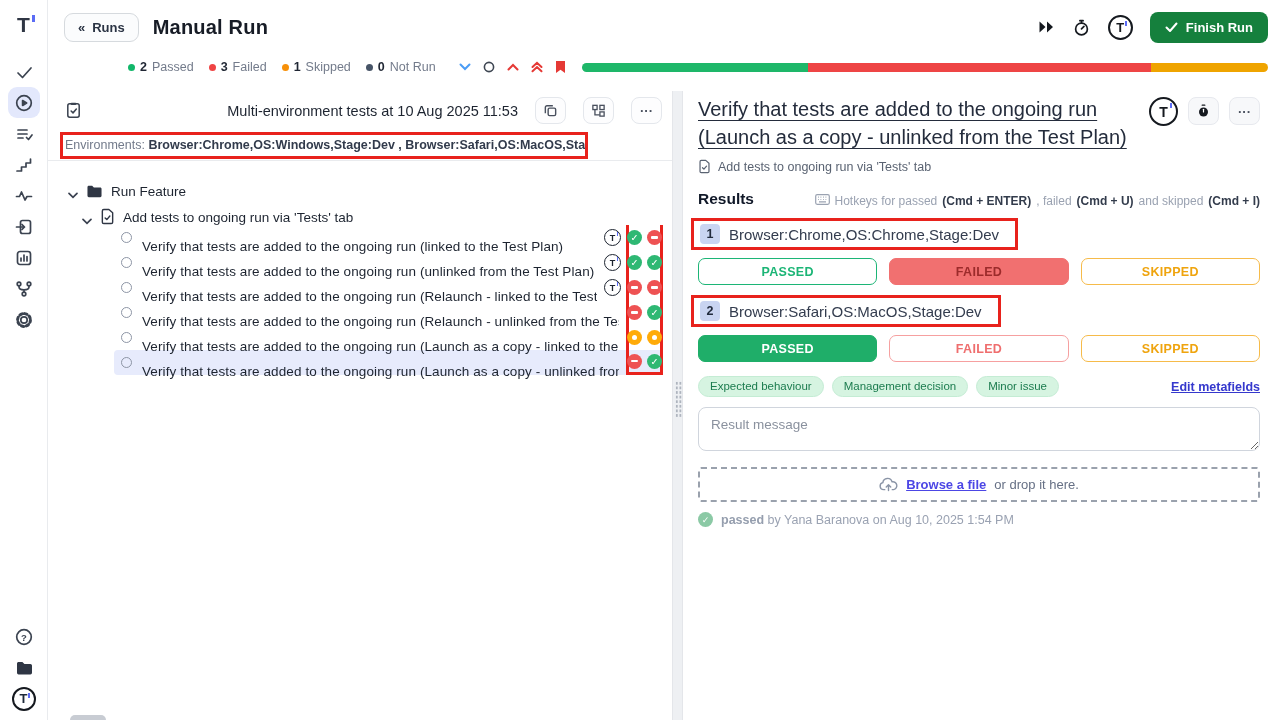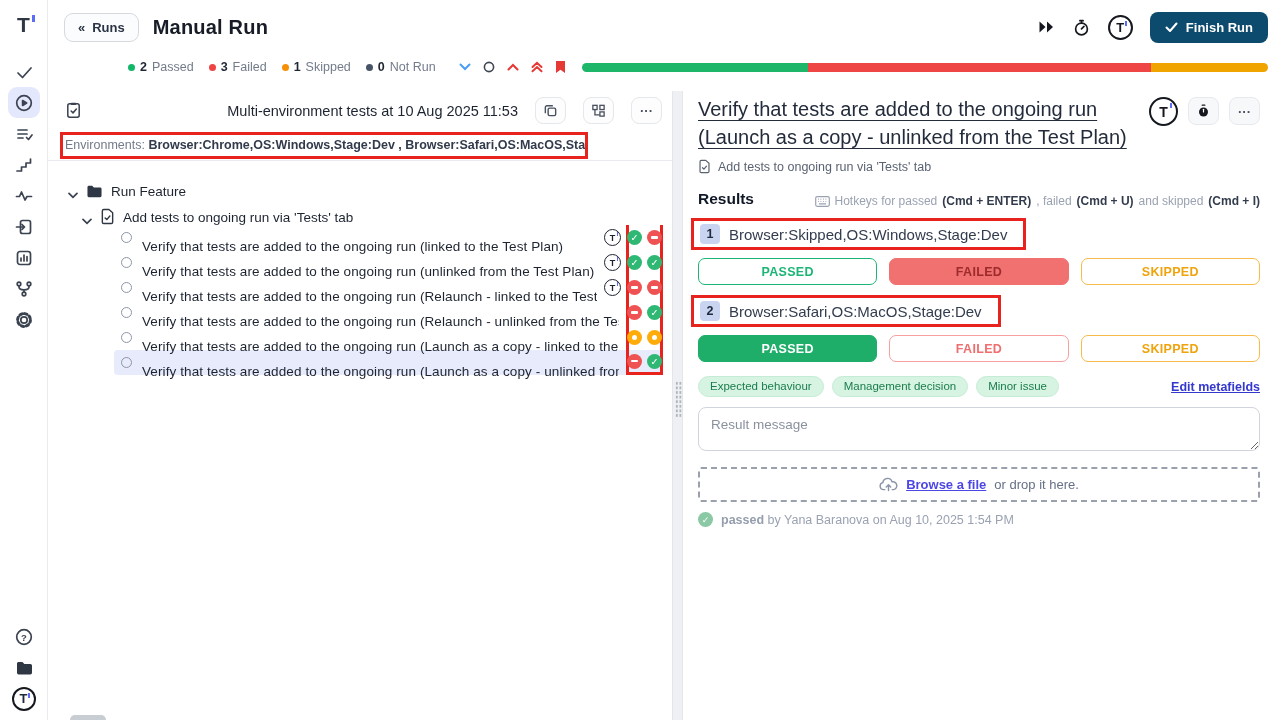--- a/index.html
+++ b/index.html
@@ -26,21 +26,21 @@
   .main { flex:1; display:flex; flex-direction:column; min-width:0; }
 
   .topbar { padding:8px 12px 0 16px; }
   .tb-row1 { display:flex; align-items:center; gap:14px; height:38px; }
   .btn-back { display:flex; align-items:center; gap:7px; border:1px solid #d6dade; background:#fbfcfd;
     border-radius:9px; padding:6px 13px; font-size:13px; font-weight:bold; color:#2b3444; cursor:pointer; }
   .page-title { font-size:20px; font-weight:bold; color:#171c26; letter-spacing:.2px; }
   .tb-sub { font-size:12.5px; color:#737b8b; margin-top:4px; }
   .tb-sub b { color:#1f2633; }
   .tb-right { margin-left:auto; display:flex; align-items:center; gap:17px; }
-  .btn-finish { display:flex; align-items:center; gap:8px; background:#0c4a6e; color:#fff;
+  .btn-finish { display:flex; align-items:center; gap:8px; background:#15803d; color:#fff;
     font-size:13px; font-weight:bold; border:none; border-radius:8px; padding:8px 15px; cursor:pointer; }
   .avatar-t { width:25px; height:25px; border:2px solid #15191f; border-radius:50%; background:#fff;
     display:flex; align-items:center; justify-content:center; font-weight:bold; font-size:13px; color:#15191f; position:relative; }
   .avatar-t .accent { position:absolute; top:4px; right:4px; width:2px; height:5px; background:#5b6cf5; }
 
   .tb-row2 { display:flex; align-items:center; margin:9px 0 0 64px; height:24px; }
   .sum-group { display:flex; align-items:center; gap:5px; margin-right:15px; font-size:12.5px; }
   .dot { width:7px; height:7px; border-radius:50%; }
   .sum-count { font-weight:bold; color:#1f2633; }
   .sum-label { color:#737b8b; }
@@ -93,21 +93,21 @@
   .right { flex:1; min-width:0; padding:4px 20px 0 15px; }
   .rp-titlebar { display:flex; gap:10px; }
   .rp-title { max-width:470px; font-size:20px; line-height:28px; font-weight:500; color:#242c3c;
     text-decoration:underline; text-underline-offset:4px; text-decoration-thickness:1px; flex:1; }
   .rp-actions { display:flex; gap:10px; align-items:flex-start; margin-left:auto; padding-top:2px;}
   .rp-btn { width:31px; height:28px; border:1px solid #e7e9ee; background:#f7f8fa; border-radius:8px;
     display:flex; align-items:center; justify-content:center; cursor:pointer; color:#49505e; font-size:13px; font-weight:bold;}
   .rp-suite { display:flex; align-items:center; gap:7px; margin-top:8px; font-size:12.5px; color:#5a6372; }
   .results-bar { display:flex; align-items:flex-end; margin-top:16px; }
   .results-h { font-size:15.5px; font-weight:bold; color:#101828; }
-  .hotkeys { margin-left:auto; font-size:12px; color:#9aa2b1; display:flex; align-items:center; gap:5px; }
+  .hotkeys { margin-left:auto; font-size:12px; color:#9aa2b1; display:flex; gap:5px; }
   .hotkeys b { color:#333c4c; }
 
   .env-box { display:inline-flex; align-items:center; gap:9px; margin:10px 0 0 -7px;
     border:3px solid #e8221c; padding:3px 16px 3px 6px; background:#fff; }
   .env-badge { width:20px; height:20px; border-radius:4px; background:#c9d4f1; color:#222b3d;
     font-size:12.5px; font-weight:bold; display:flex; align-items:center; justify-content:center; }
   .env-name { font-size:15px; color:#333c4e; }
 
   .btn-row { display:flex; gap:12px; margin-top:8px; }
   .vbtn { flex:1; height:27px; border-radius:7px; display:flex; align-items:center; justify-content:center;
@@ -466,21 +466,21 @@
             <span>, failed</span>
             <b>(Cmd + U)</b>
             <span>and skipped</span>
             <b>(Cmd + I)</b>
           </span>
         </div>
 
         <div>
           <div class="env-box">
             <span class="env-badge">1</span>
-            <span class="env-name">Browser:Skipped,OS:Windows,Stage:Dev</span>
+            <span class="env-name">Browser:Chrome,OS:Chrome,Stage:Dev</span>
           </div>
         </div>
         <div class="btn-row">
           <div class="vbtn p-outline">PASSED</div>
           <div class="vbtn f-filled">FAILED</div>
           <div class="vbtn s-outline">SKIPPED</div>
         </div>
 
         <div>
           <div class="env-box">

